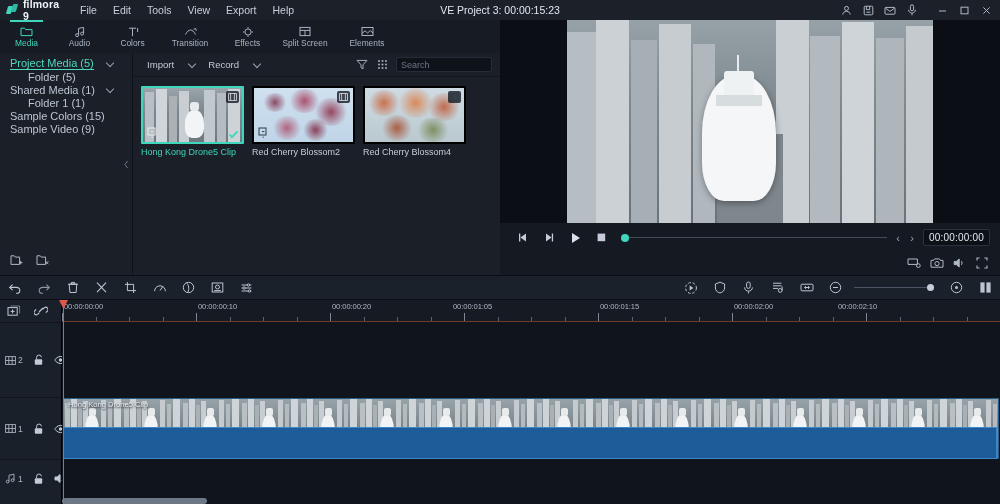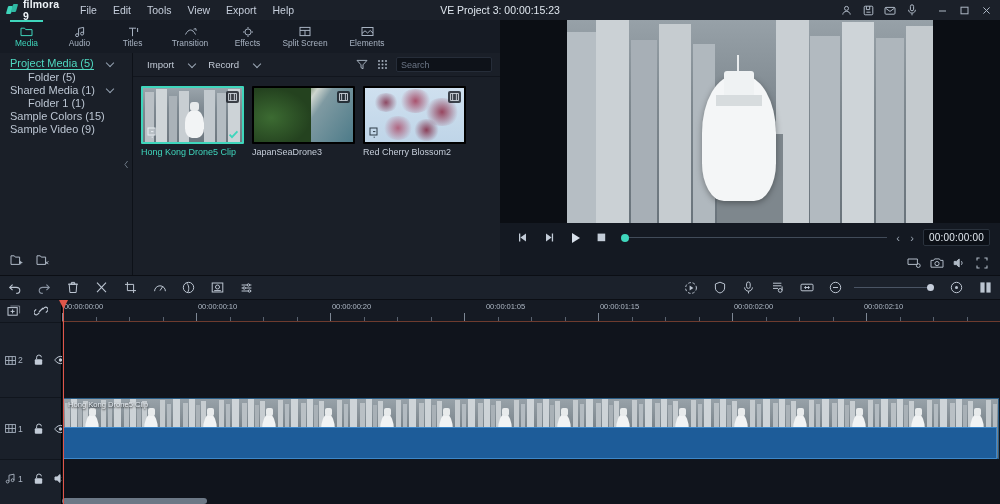--- a/index.html
+++ b/index.html
@@ -398,21 +398,21 @@
           </svg>
       </span>
       <span class="tab-lbl">Audio</span>
     </div>
     <div class="tab">
       <span class="tab-ico">
         <svg width="12" height="12" viewBox="0 0 12 12" fill="none" stroke="#a8b3c2" stroke-width="1">
             <path d="M2 2.2h7M5.5 2.2v8M10.6 2v4"></path>
           </svg>
       </span>
-      <span class="tab-lbl">Titles</span>
+      <span class="tab-lbl">Colors</span>
     </div>
     <div class="tab wide">
       <span class="tab-ico">
         <svg width="13" height="12" viewBox="0 0 13 12" fill="none" stroke="#a8b3c2" stroke-width="1">
             <path d="M1.5 8.5c3-6 7-6 10 0M9.6 3.2l2.2-.6.4 2.2"></path>
           </svg>
       </span>
       <span class="tab-lbl">Transition</span>
     </div>
     <div class="tab">
@@ -555,32 +555,20 @@
           </span>
           <span class="check-br">
             <svg width="11" height="11" viewBox="0 0 11 11" fill="none" stroke="#3fd6bc" stroke-width="1.8">
                 <path d="M1.6 5.6 4 8.2 9.4 2.4"></path>
               </svg>
           </span>
         </div>
         <div class="mlabel">Hong Kong Drone5 Clip</div>
       </div>
 
-      <div class="mcell">
-        <div class="mthumb">
-          <div class="art art-sea"></div>
-          <span class="badge-tr">
-            <svg width="9" height="8" viewBox="0 0 9 8" fill="none" stroke="#dfe5ec" stroke-width=".8">
-                <rect x=".6" y=".6" width="7.8" height="6.8"></rect>
-                <path d="M2.6.6v6.8M6.4.6v6.8"></path>
-              </svg>
-          </span>
-        </div>
-        <div class="mlabel">JapanSeaDrone3</div>
-      </div>
 
       <div class="mcell">
         <div class="mthumb">
           <div class="art art-cb2">
             <i class="blossom" style="left:8%;top:10%;width:26%;height:34%;background:radial-gradient(circle,#8d4a63 0%,rgba(141,74,99,0) 70%)"></i>
             <i class="blossom" style="left:34%;top:2%;width:34%;height:44%;background:radial-gradient(circle,#a9536e 0%,rgba(169,83,110,0) 72%)"></i>
             <i class="blossom" style="left:60%;top:18%;width:36%;height:52%;background:radial-gradient(circle,#97465f 0%,rgba(151,70,95,0) 70%)"></i>
             <i class="blossom" style="left:18%;top:52%;width:30%;height:44%;background:radial-gradient(circle,#b06580 0%,rgba(176,101,128,0) 72%)"></i>
             <i class="blossom" style="left:48%;top:58%;width:28%;height:40%;background:radial-gradient(circle,#8a4059 0%,rgba(138,64,89,0) 70%)"></i>
           </div>
@@ -594,20 +582,38 @@
             <svg width="12" height="12" viewBox="0 0 12 12" fill="none" stroke="#2c3a46" stroke-width="1">
                 <rect x="1" y="1" width="7" height="7"></rect>
                 <path d="M4 4.6h2.4M5.2 9.6v1.2"></path>
               </svg>
           </span>
         </div>
         <div class="mlabel">Red Cherry Blossom2</div>
       </div>
 
 
+      <div class="mcell">
+        <div class="mthumb">
+          <div class="art art-cb4">
+            <i class="blossom" style="left:2%;top:4%;width:34%;height:48%;background:radial-gradient(circle,#c9714e 0%,rgba(201,113,78,0) 72%)"></i>
+            <i class="blossom" style="left:32%;top:0%;width:38%;height:56%;background:radial-gradient(circle,#d98a5c 0%,rgba(217,138,92,0) 72%)"></i>
+            <i class="blossom" style="left:62%;top:10%;width:36%;height:52%;background:radial-gradient(circle,#c26a4c 0%,rgba(194,106,76,0) 70%)"></i>
+            <i class="blossom" style="left:16%;top:50%;width:32%;height:48%;background:radial-gradient(circle,#a95f45 0%,rgba(169,95,69,0) 72%)"></i>
+            <i class="blossom" style="left:52%;top:56%;width:34%;height:44%;background:radial-gradient(circle,#7f8f63 0%,rgba(127,143,99,0) 74%)"></i>
+          </div>
+          <span class="badge-tr">
+            <svg width="9" height="8" viewBox="0 0 9 8" fill="none" stroke="#2c3a46" stroke-width=".8">
+                <rect x=".6" y=".6" width="7.8" height="6.8"></rect>
+                <path d="M2.6.6v6.8M6.4.6v6.8"></path>
+              </svg>
+          </span>
+        </div>
+        <div class="mlabel">Red Cherry Blossom4</div>
+      </div>
     </div>
   </div>
 
   <div class="preview">
     <div class="pv-stage">
       <div class="pv-video">
         <i class="bldg" style="left:0%;top:6%;width:8%;height:94%;background:#b6bec4"></i>
         <i class="bldg" style="left:8%;top:0%;width:9%;height:100%;background:#cbd1d5"></i>
         <i class="bldg" style="left:17.5%;top:10%;width:7%;height:90%;background:#a7afb6"></i>
         <i class="bldg" style="left:25%;top:2%;width:9%;height:98%;background:#c6ccd0"></i>
@@ -910,24 +916,24 @@
           <span class="tick minor" style="left: 704px;"></span>
           <span class="tick minor" style="left: 737px;"></span>
           <span class="tick minor" style="left: 771px;"></span>
           <span class="tick major" style="left: 804px;"></span>
           <span class="tick minor" style="left: 838px;"></span>
           <span class="tick minor" style="left: 871px;"></span>
           <span class="tick minor" style="left: 905px;"></span>
           <span class="rlabel" style="left: 2px;">00:00:00:00</span>
           <span class="rlabel" style="left: 136px;">00:00:00:10</span>
           <span class="rlabel" style="left: 270px;">00:00:00:20</span>
-          <span class="rlabel" style="left: 424px;">00:00:01:05</span>
+          <span class="rlabel" style="left: 391px;">00:00:01:05</span>
           <span class="rlabel" style="left: 538px;">00:00:01:15</span>
           <span class="rlabel" style="left: 672px;">00:00:02:00</span>
-          <span class="rlabel" style="left: 802px;">00:00:02:10</span>
+          <span class="rlabel" style="left: 776px;">00:00:02:10</span>
         </div>
 
       <div class="trackrow" style="height:75px"></div>
 
       <div class="trackrow" style="height:62px">
         <div class="v-clip" style="width:936px">
           <div class="filmstrip" id="filmstrip">
               <div class="fs-frame">
                 <i class="b" style="left: 2%; top: 6%; width: 9%; height: 94%; background: rgb(185, 192, 197);"></i>
                 <i class="b" style="left: 12%; top: 0%; width: 10%; height: 100%; background: rgb(205, 211, 215);"></i>

